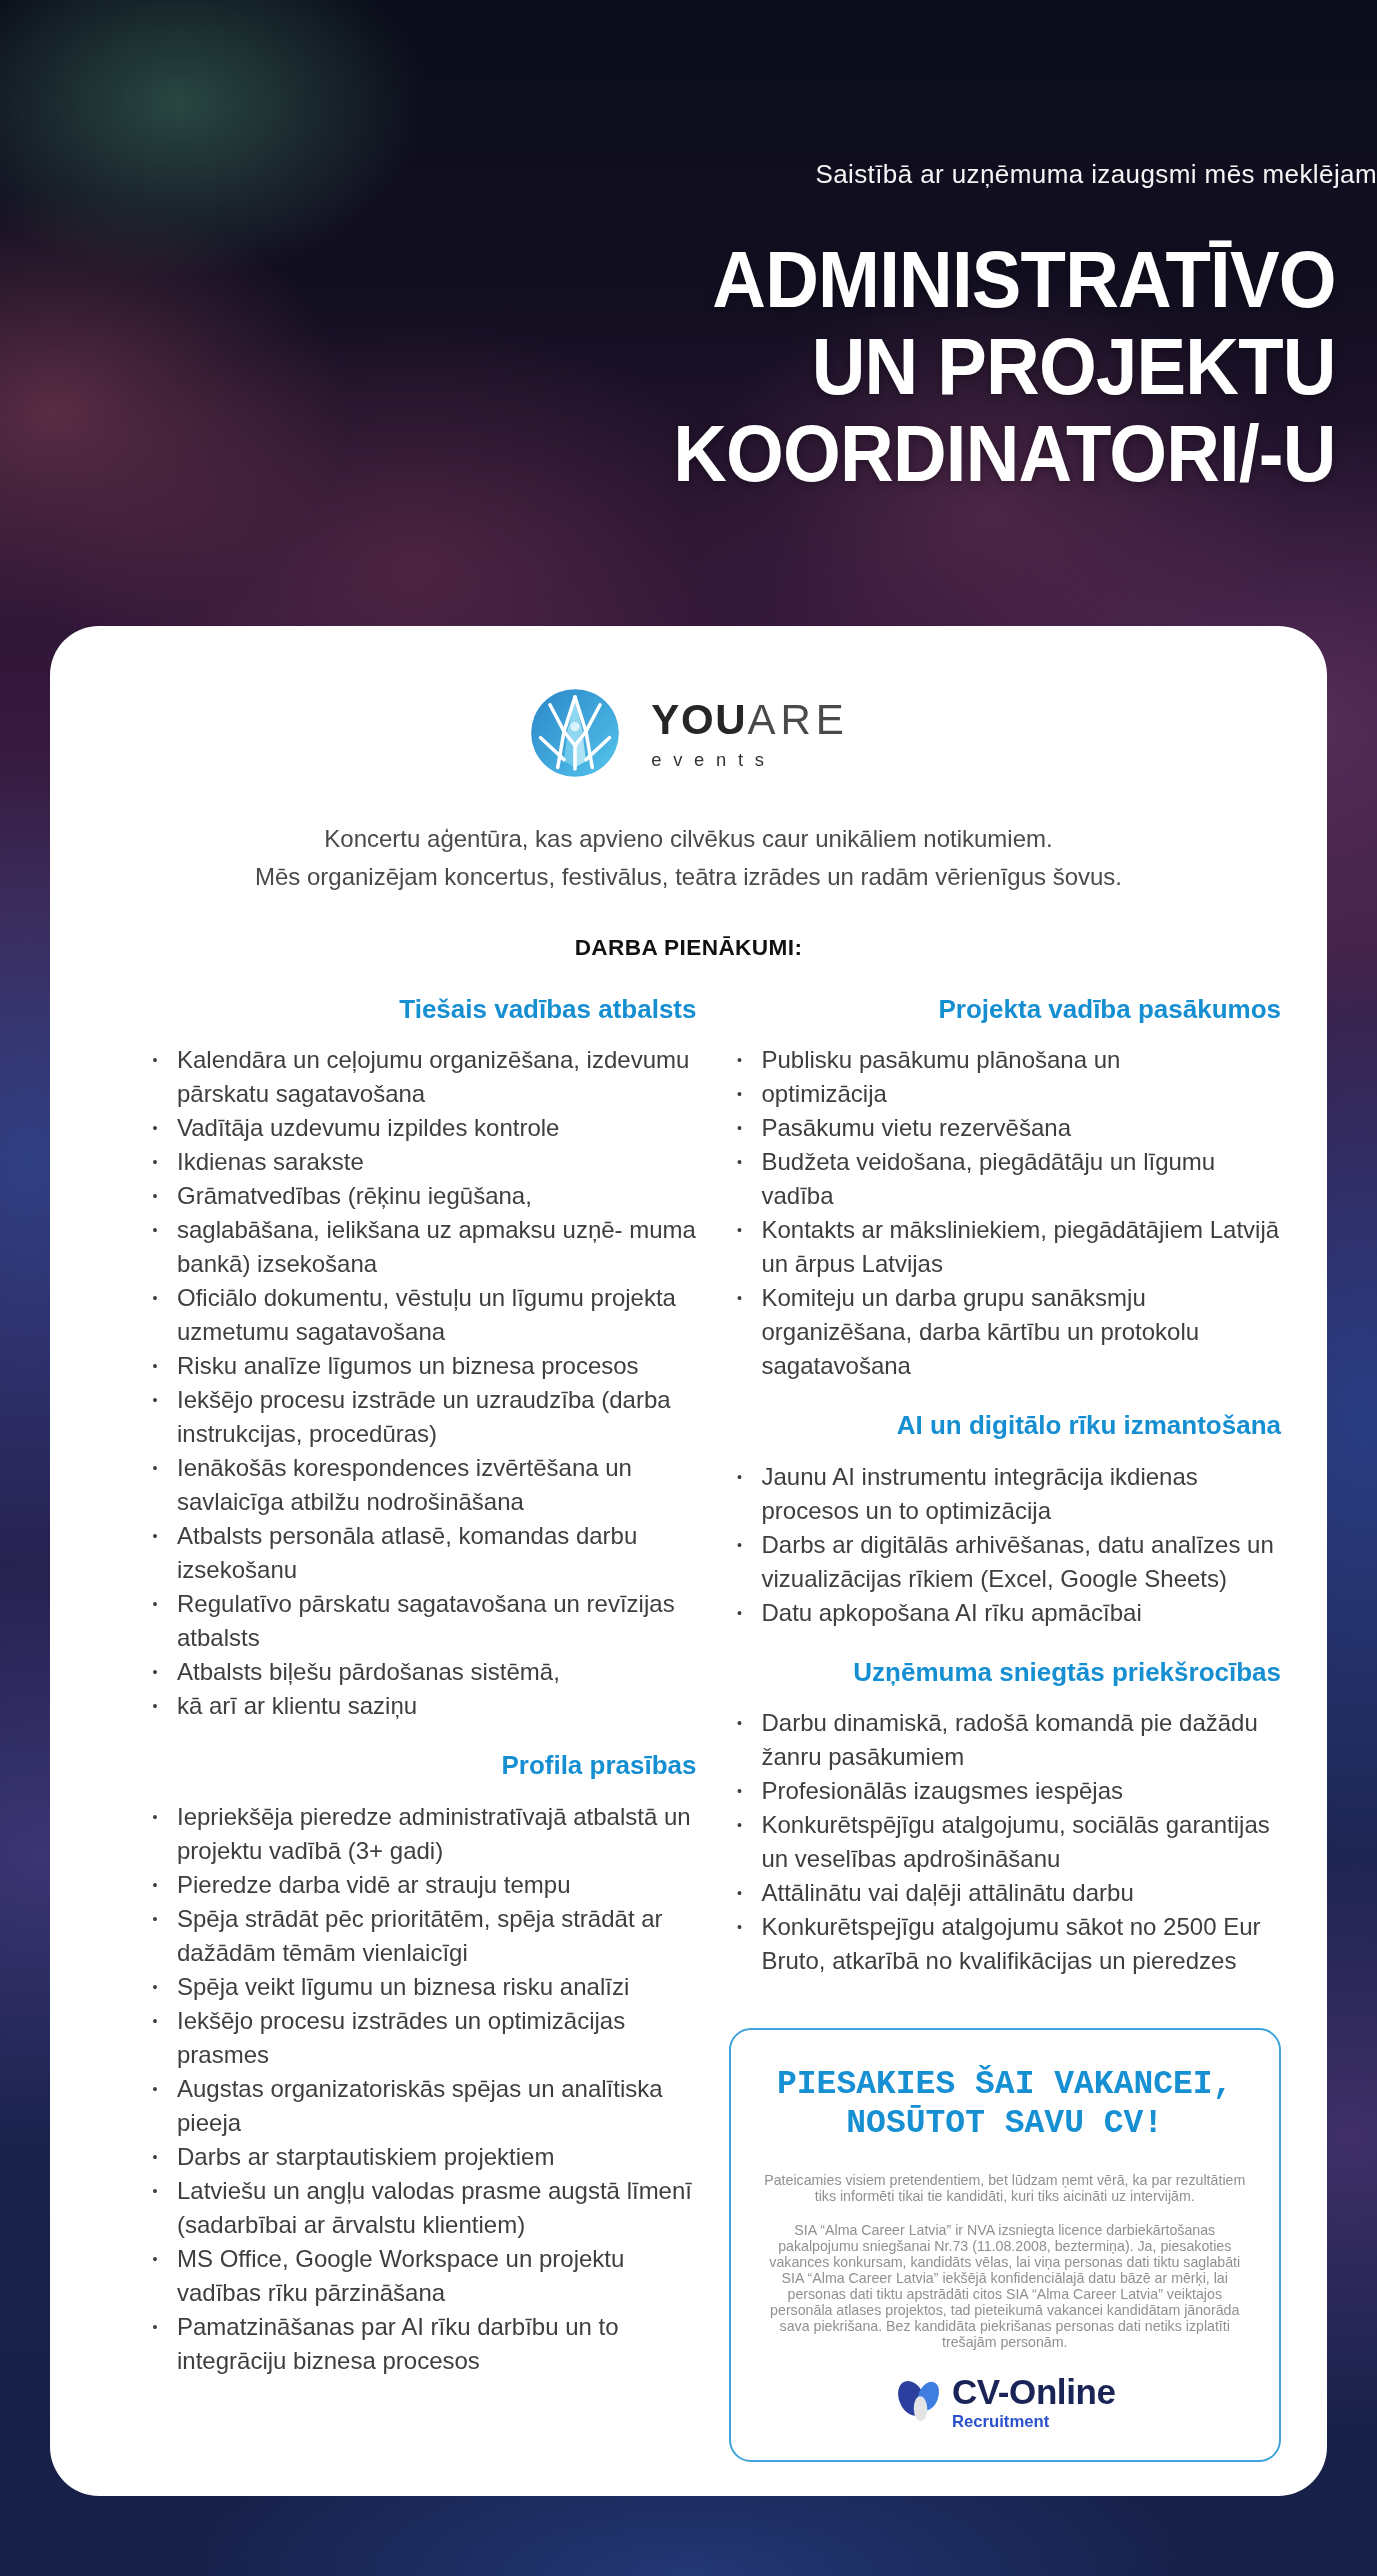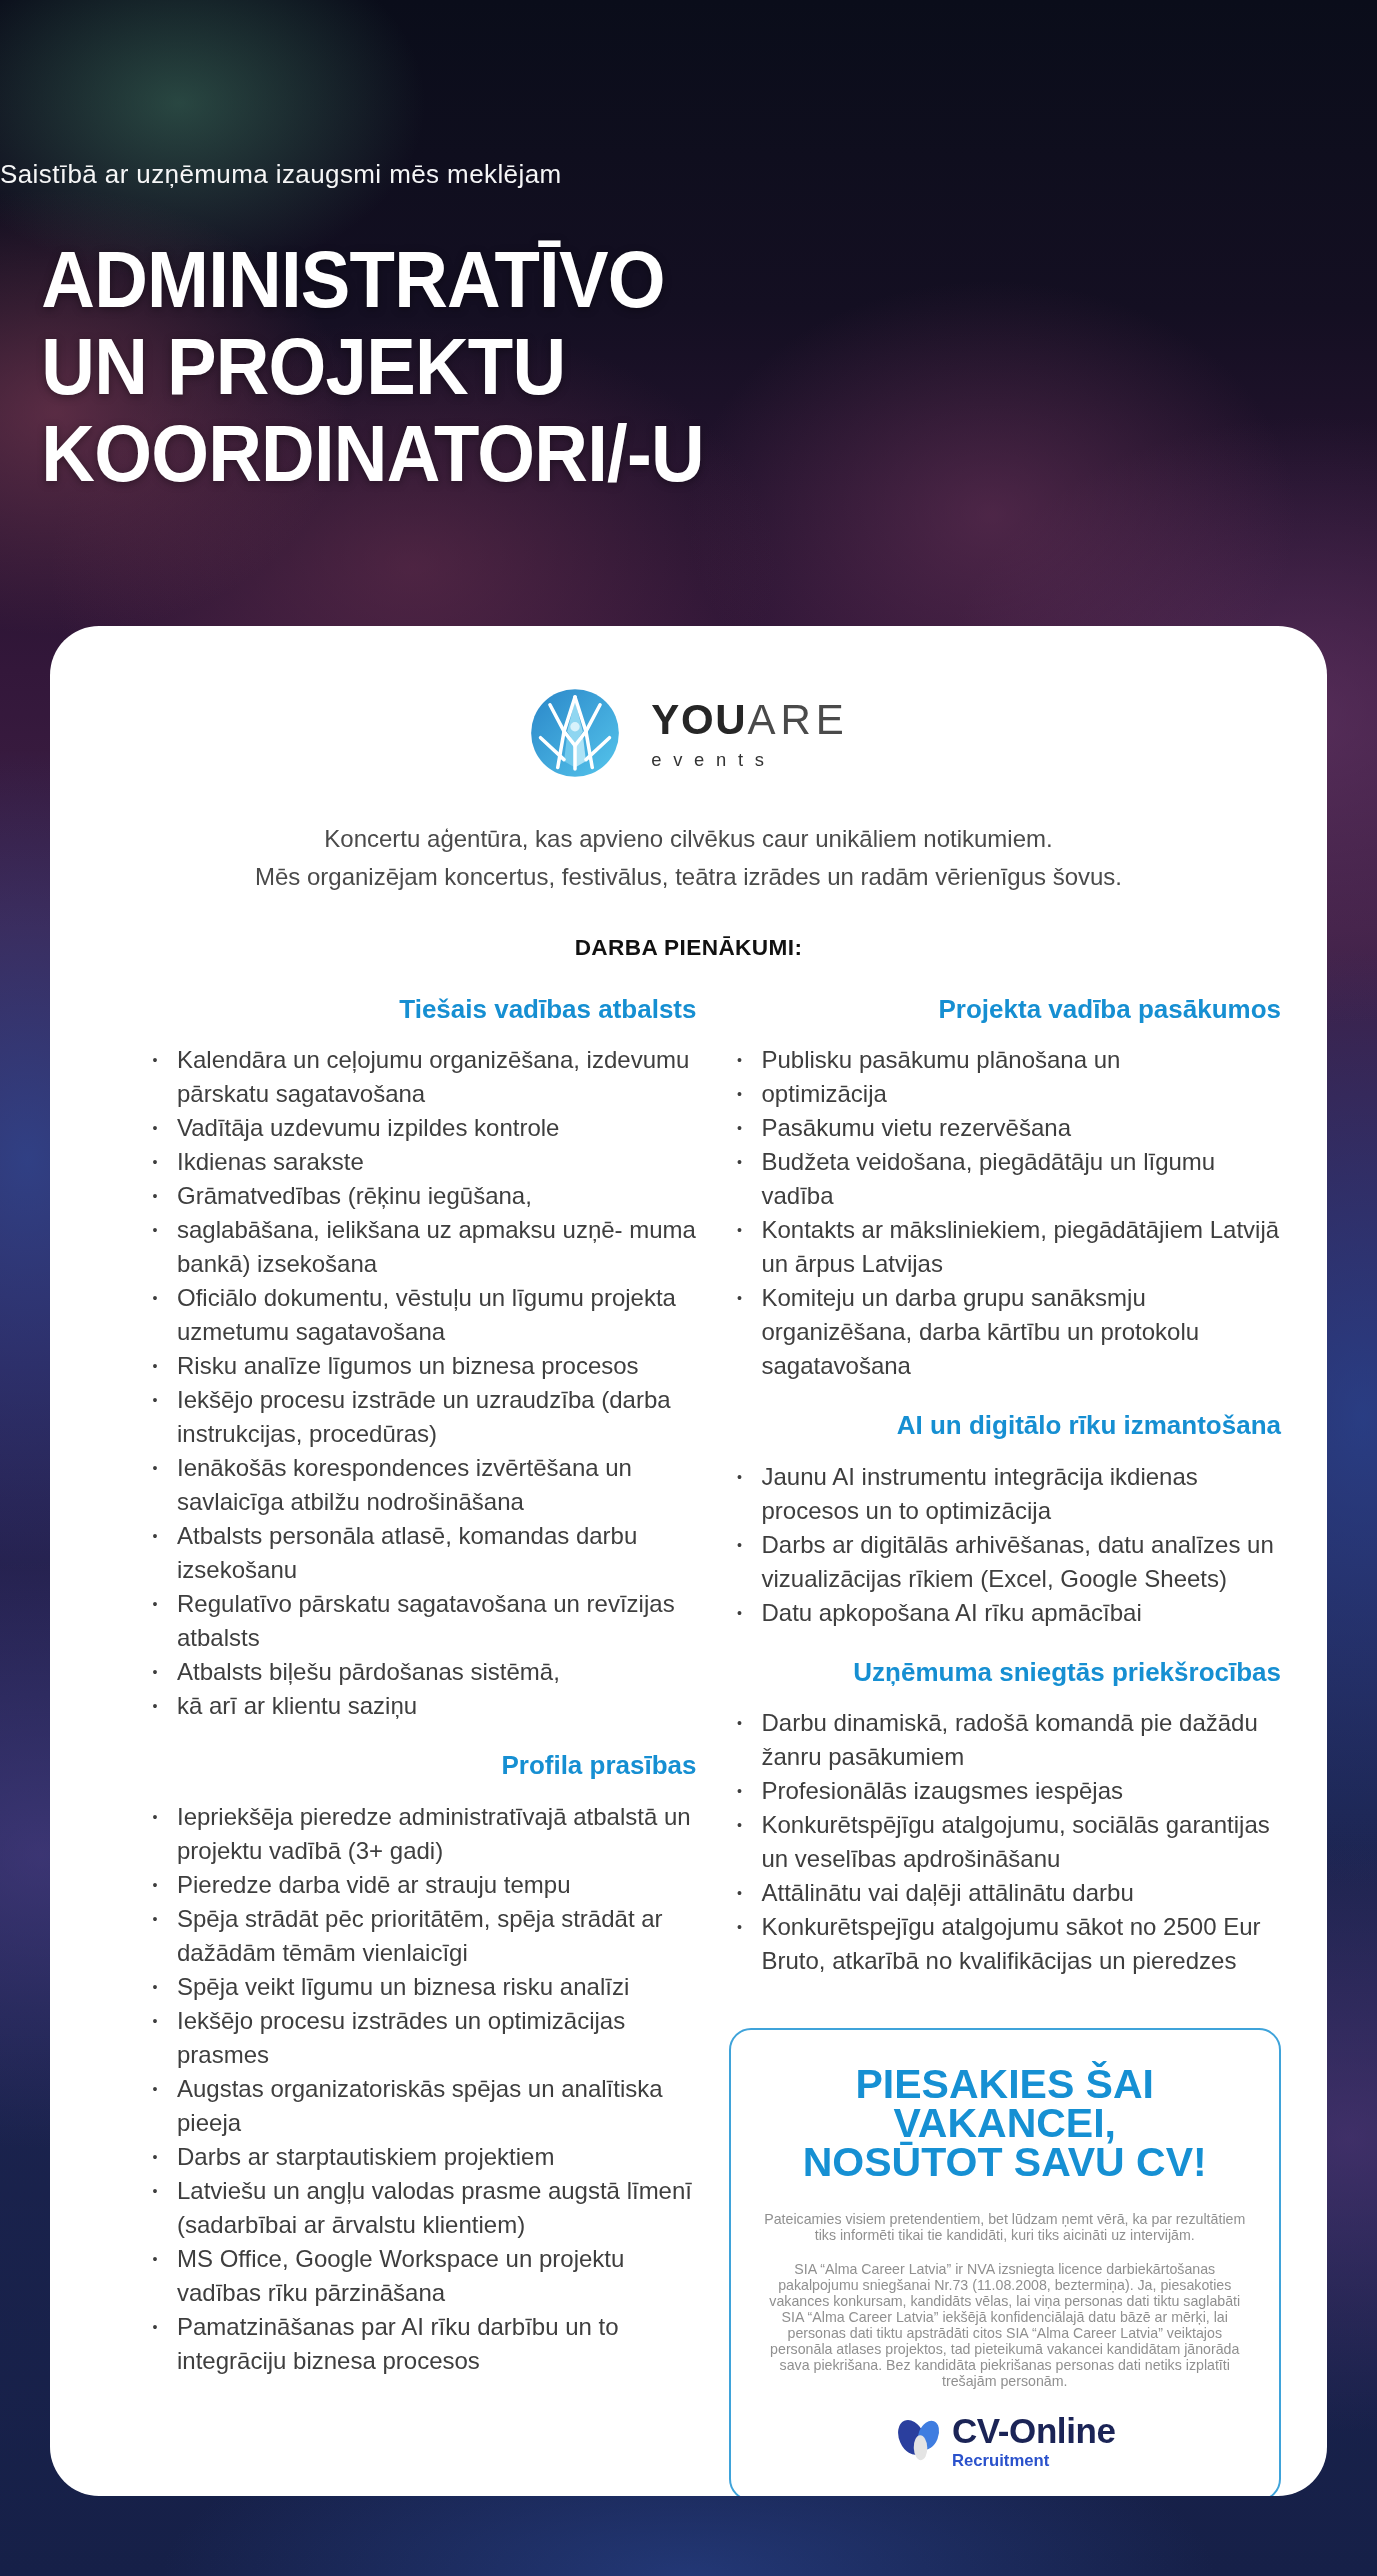--- a/index.html
+++ b/index.html
@@ -18,21 +18,21 @@
       radial-gradient(536px 435px at 95% 28%, rgba(110,60,110,0.55), transparent 70%),
       radial-gradient(419px 586px at 2% 45%,  rgba(45,85,170,0.60),  transparent 70%),
       radial-gradient(435px 670px at 99% 55%, rgba(40,80,165,0.60),  transparent 70%),
       radial-gradient(502px 419px at 3% 72%,  rgba(90,70,150,0.50),  transparent 70%),
       radial-gradient(502px 419px at 98% 83%, rgba(100,60,130,0.50), transparent 70%),
       radial-gradient(753px 251px at 50% 100%,rgba(45,75,155,0.55),  transparent 70%),
       linear-gradient(180deg,#0a0d1a 0%,#140f22 12%,#33173a 26%,#3f2046 36%,#2e2050 52%,#1d2450 70%,#162048 100%);
   }
 
   
-  .hero { position:absolute; top:159px; left:0; width:100%; text-align:left; color:#ffffff; }
+  .hero { position:absolute; top:159px; left:0; width:100%; text-align:right; color:#ffffff; }
   .hero-kicker { font-size:26px; font-weight:300; letter-spacing:0.4px; opacity:0.96; }
   .hero-title { margin-top:46px; font-size:79px; line-height:87px; font-weight:800;
     letter-spacing:-0.8px; transform:scaleX(0.94); transform-origin:center top;
     text-shadow:0 1.7px 8.4px rgba(0,0,0,0.35); }
 
   
   .card { position:absolute; left:50px; right:50px; top:626px; bottom:80px;
     background:#ffffff; border-radius:49px; overflow:hidden; }
   .card-inner { padding:60px 46px 33px 94px; }
 
@@ -59,21 +59,21 @@
   section.first h3.col-heading { margin-top:0; }
 
   ul.bullets { list-style:none; }
   li.bullet-item { position:relative; padding-left:33px; font-size:24px; line-height:34px; color:#3e3e3e; }
   li.bullet-item::before { content:"•"; position:absolute; left:8.4px; top:0;
     font-size:14.2px; line-height:34px; color:#3e3e3e; }
 
   
   .apply-box { margin-top:50px; border:2.5px solid #3fa3da; border-radius:22px;
     padding:35px 28.5px 27px; text-align:center; }
-  .apply-title { font-size:41px; line-height:39px; font-weight:800; color:#1690d3; }
+  .apply-title { font-size:33px; line-height:39px; font-weight:800; color:#1690d3;font-family:Liberation Mono, monospace; }
   .apply-note { margin-top:28.5px; font-size:14.2px; line-height:16px; color:#909090; }
   .apply-note + .apply-note { margin-top:18.4px; }
 
   .cv-logo { margin-top:23.4px; display:flex; align-items:flex-start; justify-content:center; gap:6px; }
   .cv-logo svg.heart { width:52px; height:60px; display:block; }
   .cv-words { text-align:left; }
   .cv-name { font-size:35px; line-height:37px; font-weight:800; color:#1b2456; letter-spacing:-0.4px; }
   .cv-sub { margin-top:1.7px; font-size:16.7px; font-weight:700; color:#2b52cc; }
 </style>
 </head>

